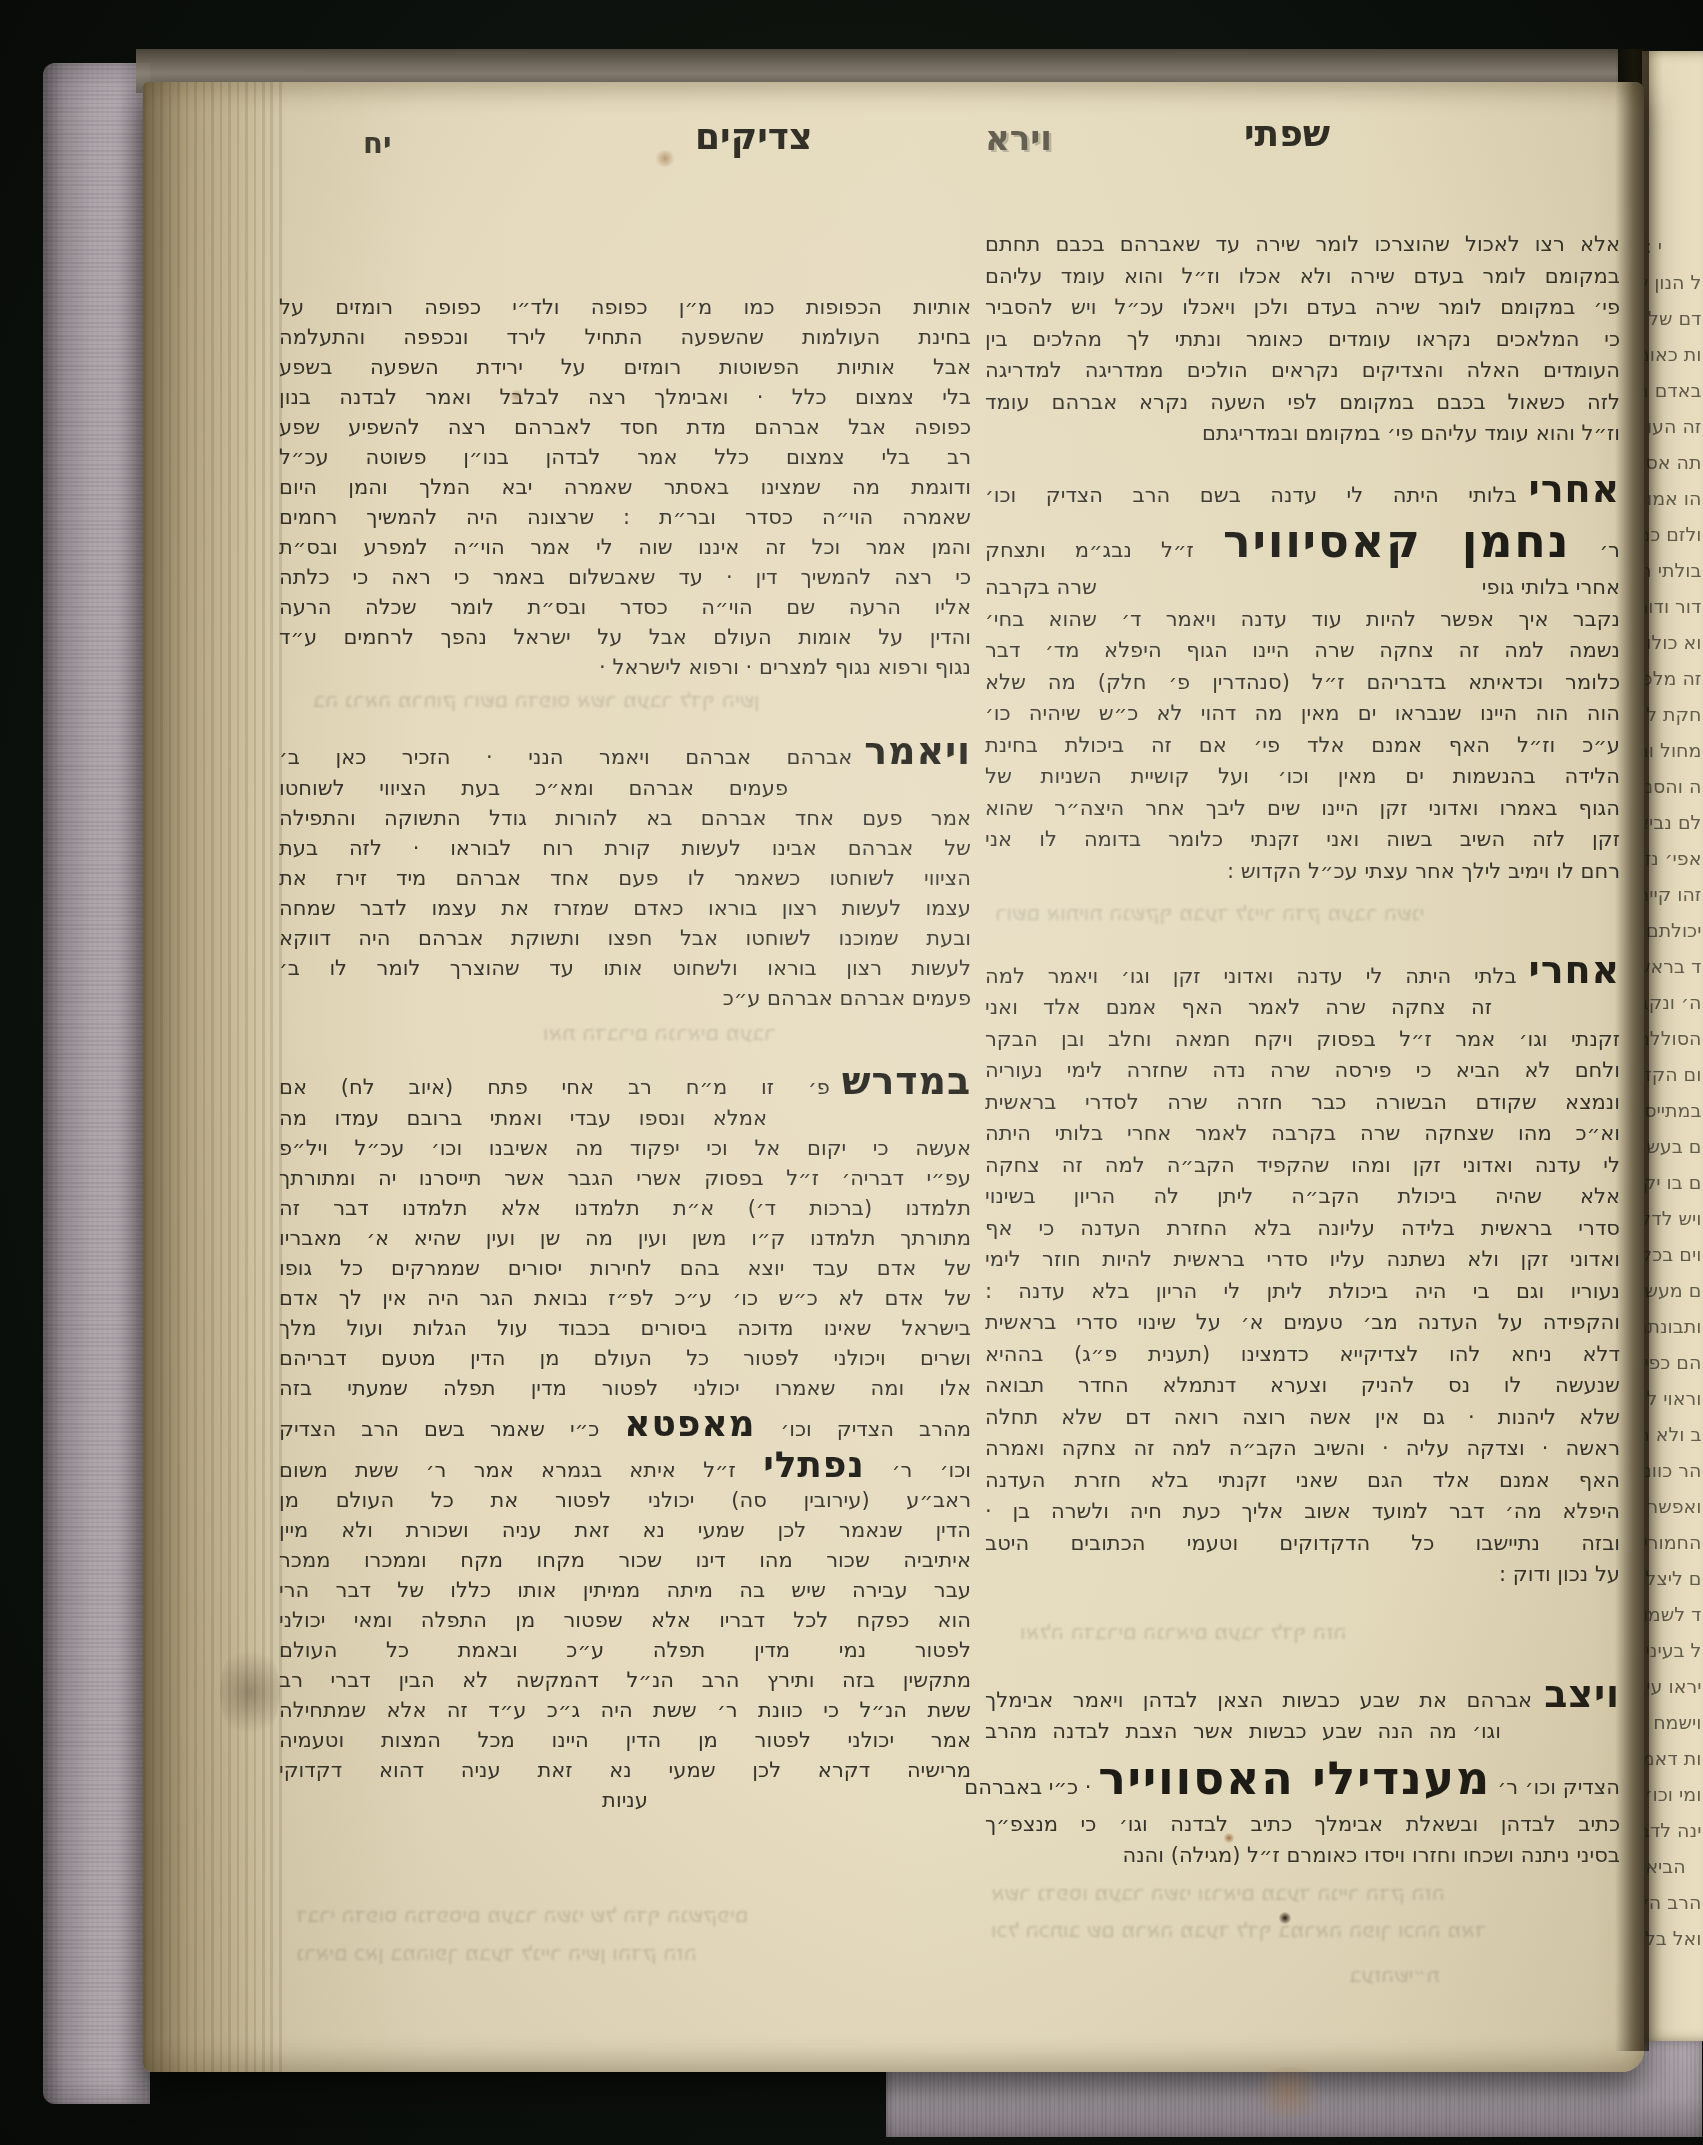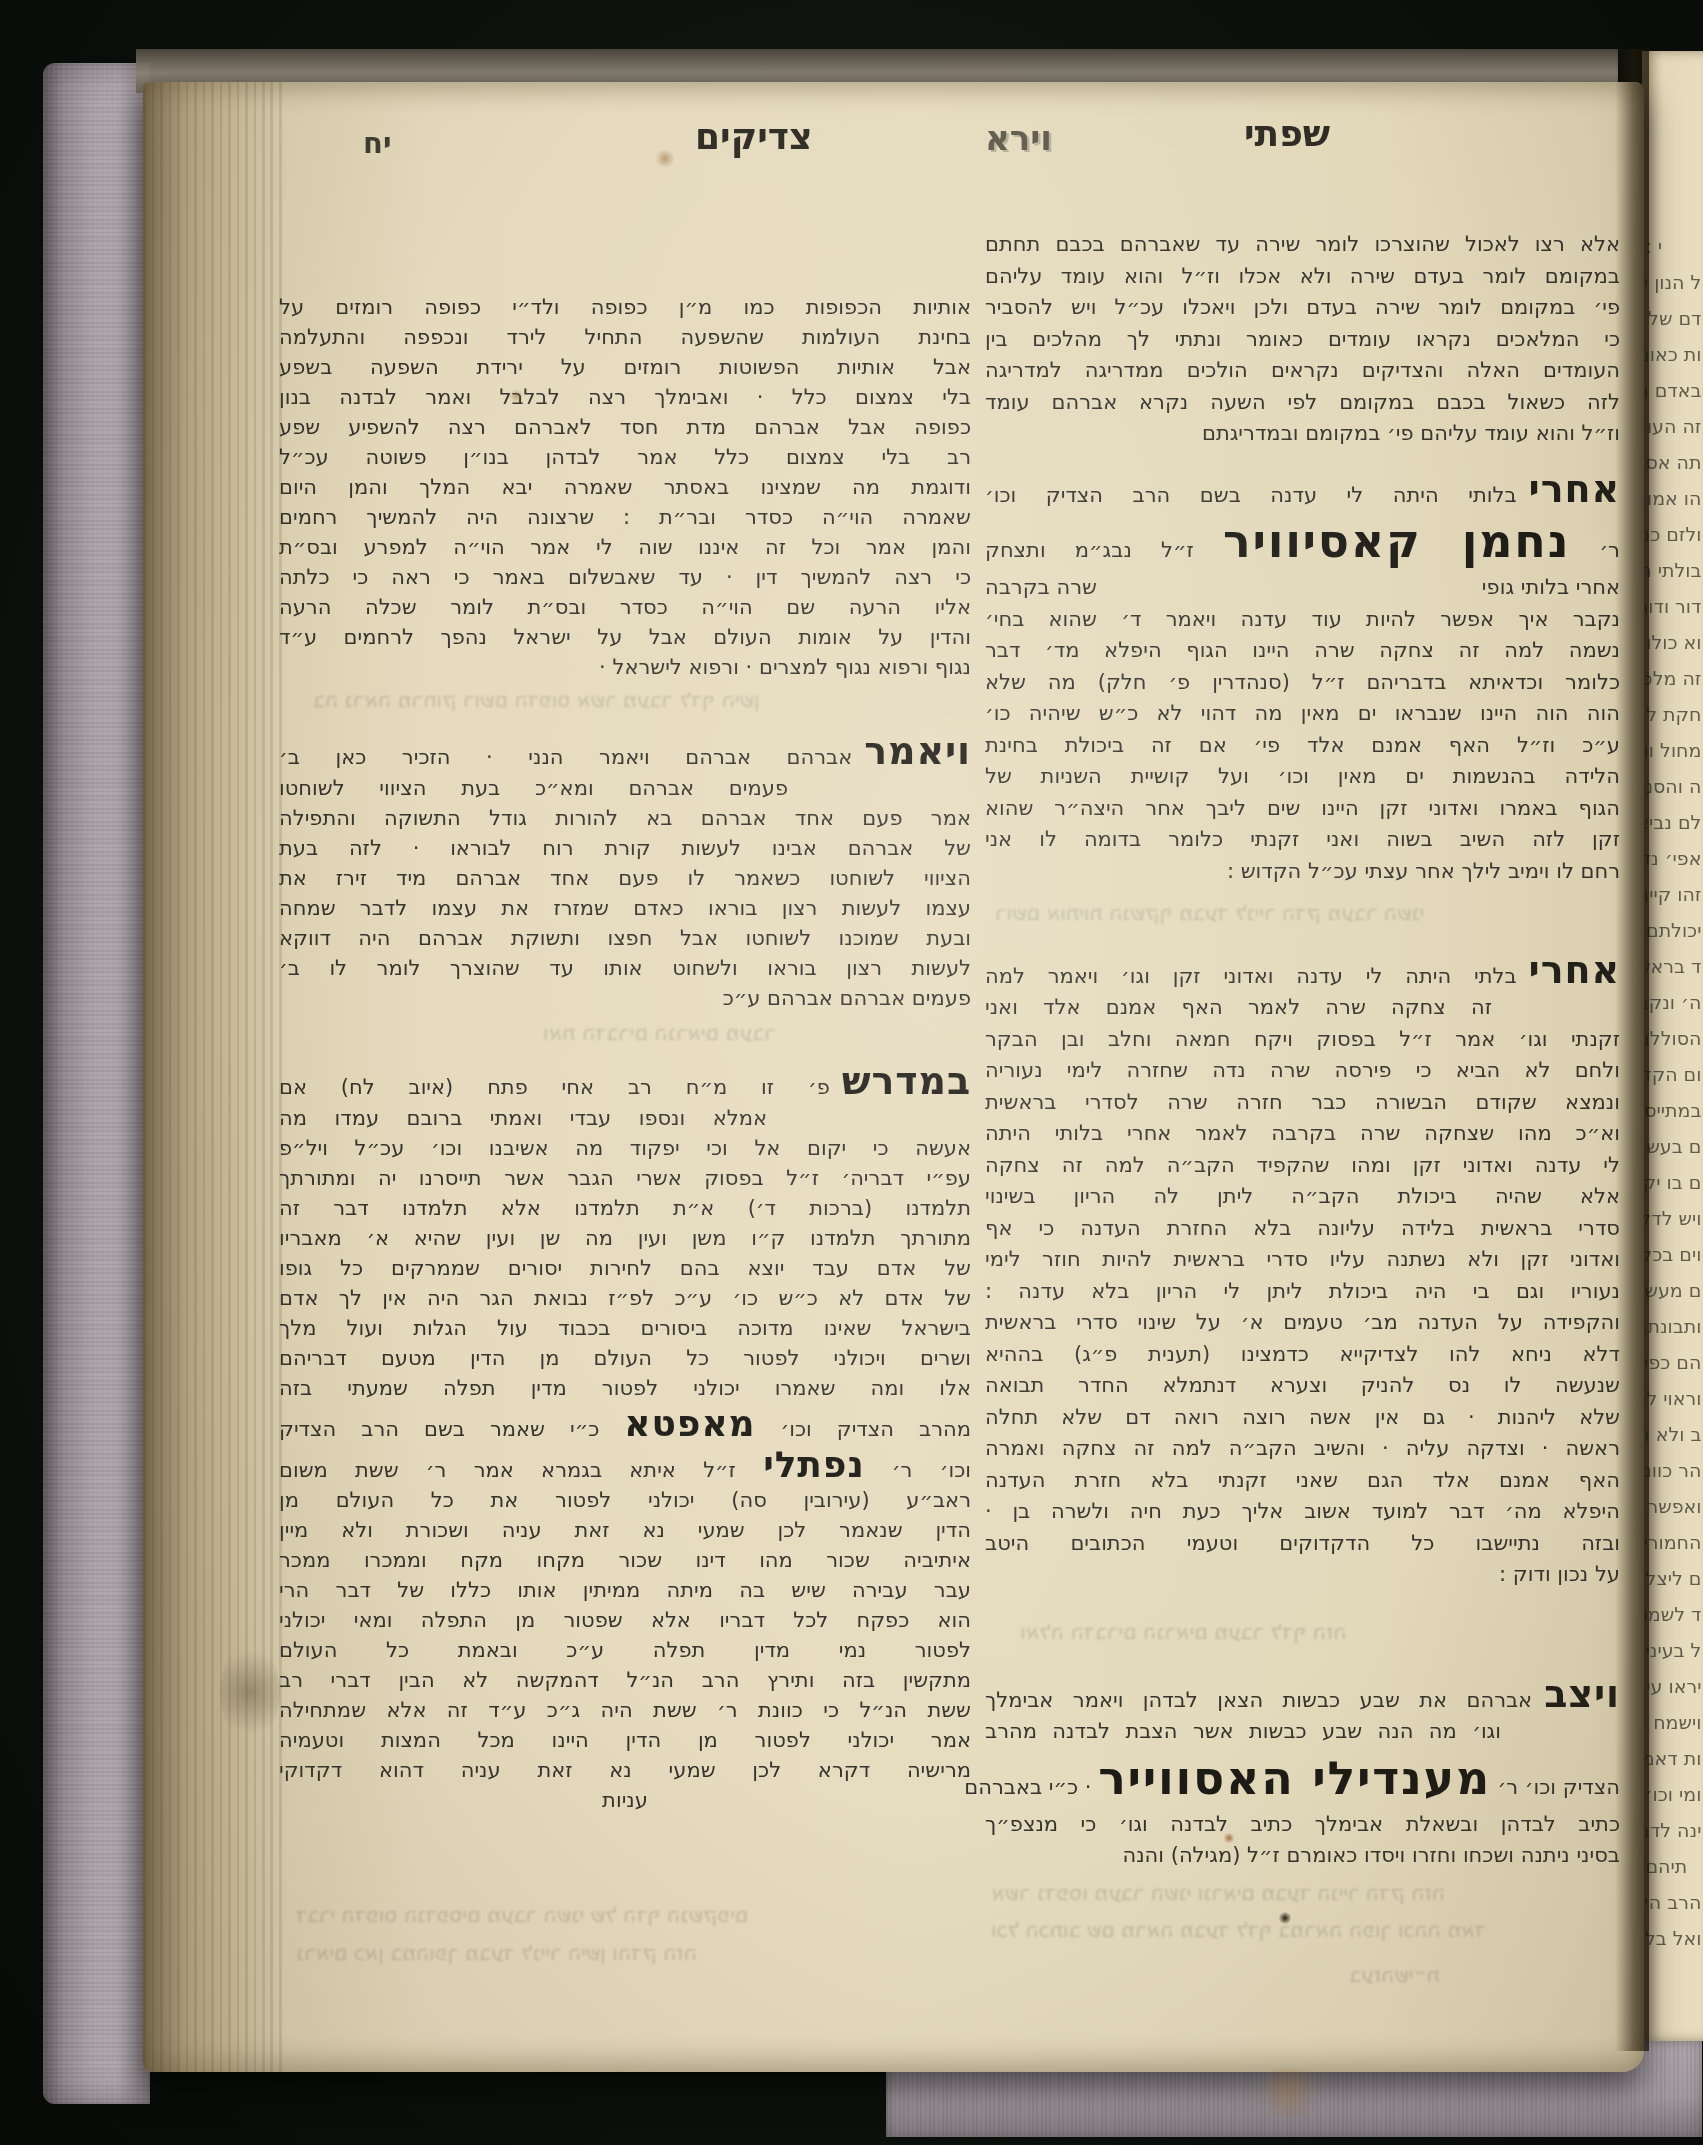--- a/index.html
+++ b/index.html
@@ -117,21 +117,21 @@
         <div class="fragment">ואפשר כי</div>
         <div class="fragment">החמורים</div>
         <div class="fragment">ם ליצלן כי</div>
         <div class="fragment">ד לשמוע</div>
         <div class="fragment">ל בעיניכם</div>
         <div class="fragment">יראו עינינו</div>
         <div class="fragment">וישמח לבנו</div>
         <div class="fragment">ות דאמיץ</div>
         <div class="fragment">ומי וכו׳</div>
         <div class="fragment">ינה לדבריו</div>
-        <div class="fragment">תיהם</div>
+        <div class="fragment">הביא</div>
         <div class="fragment">הרב הלדיק</div>
         <div class="fragment">ואל בלוחל</div>
       </div>
   </div>
   <div class="page-gap"></div>
 
   <div class="page">
     <div class="stack-edge"></div>
 
     <div class="header">

